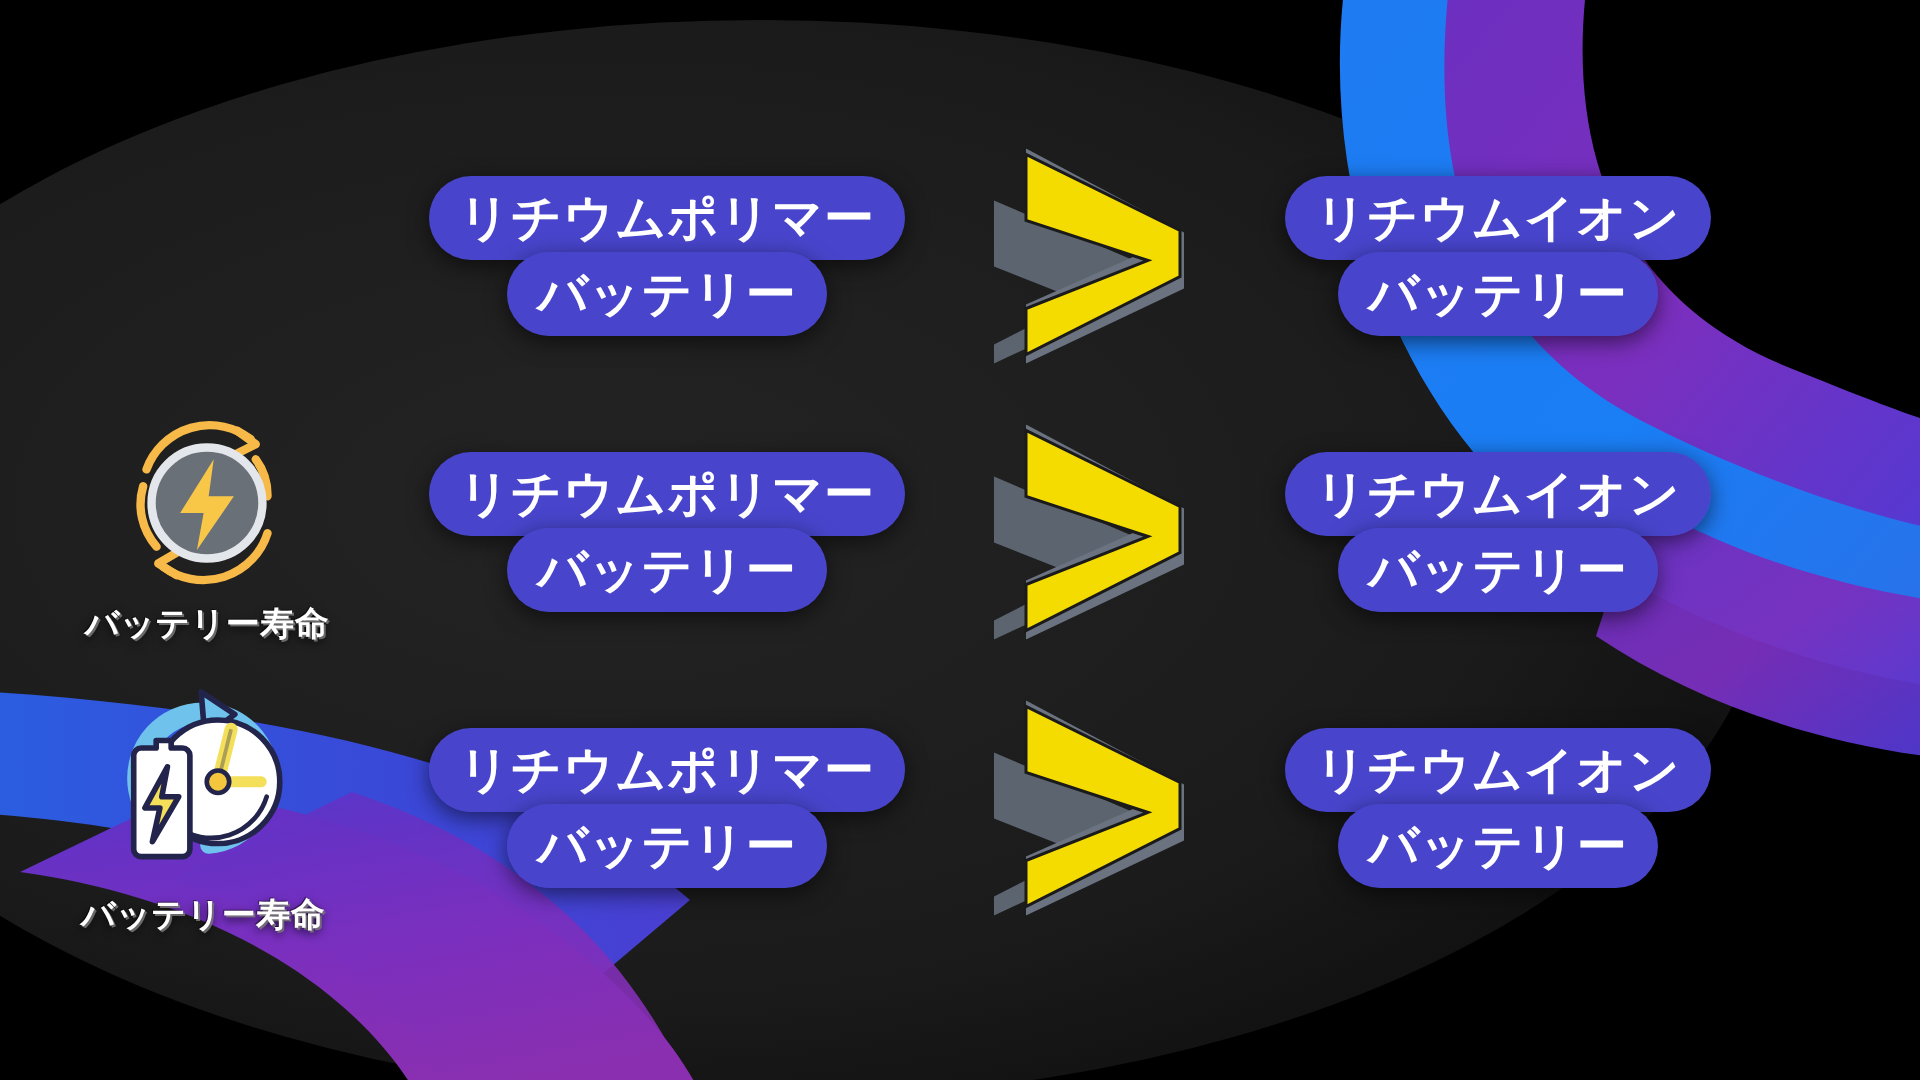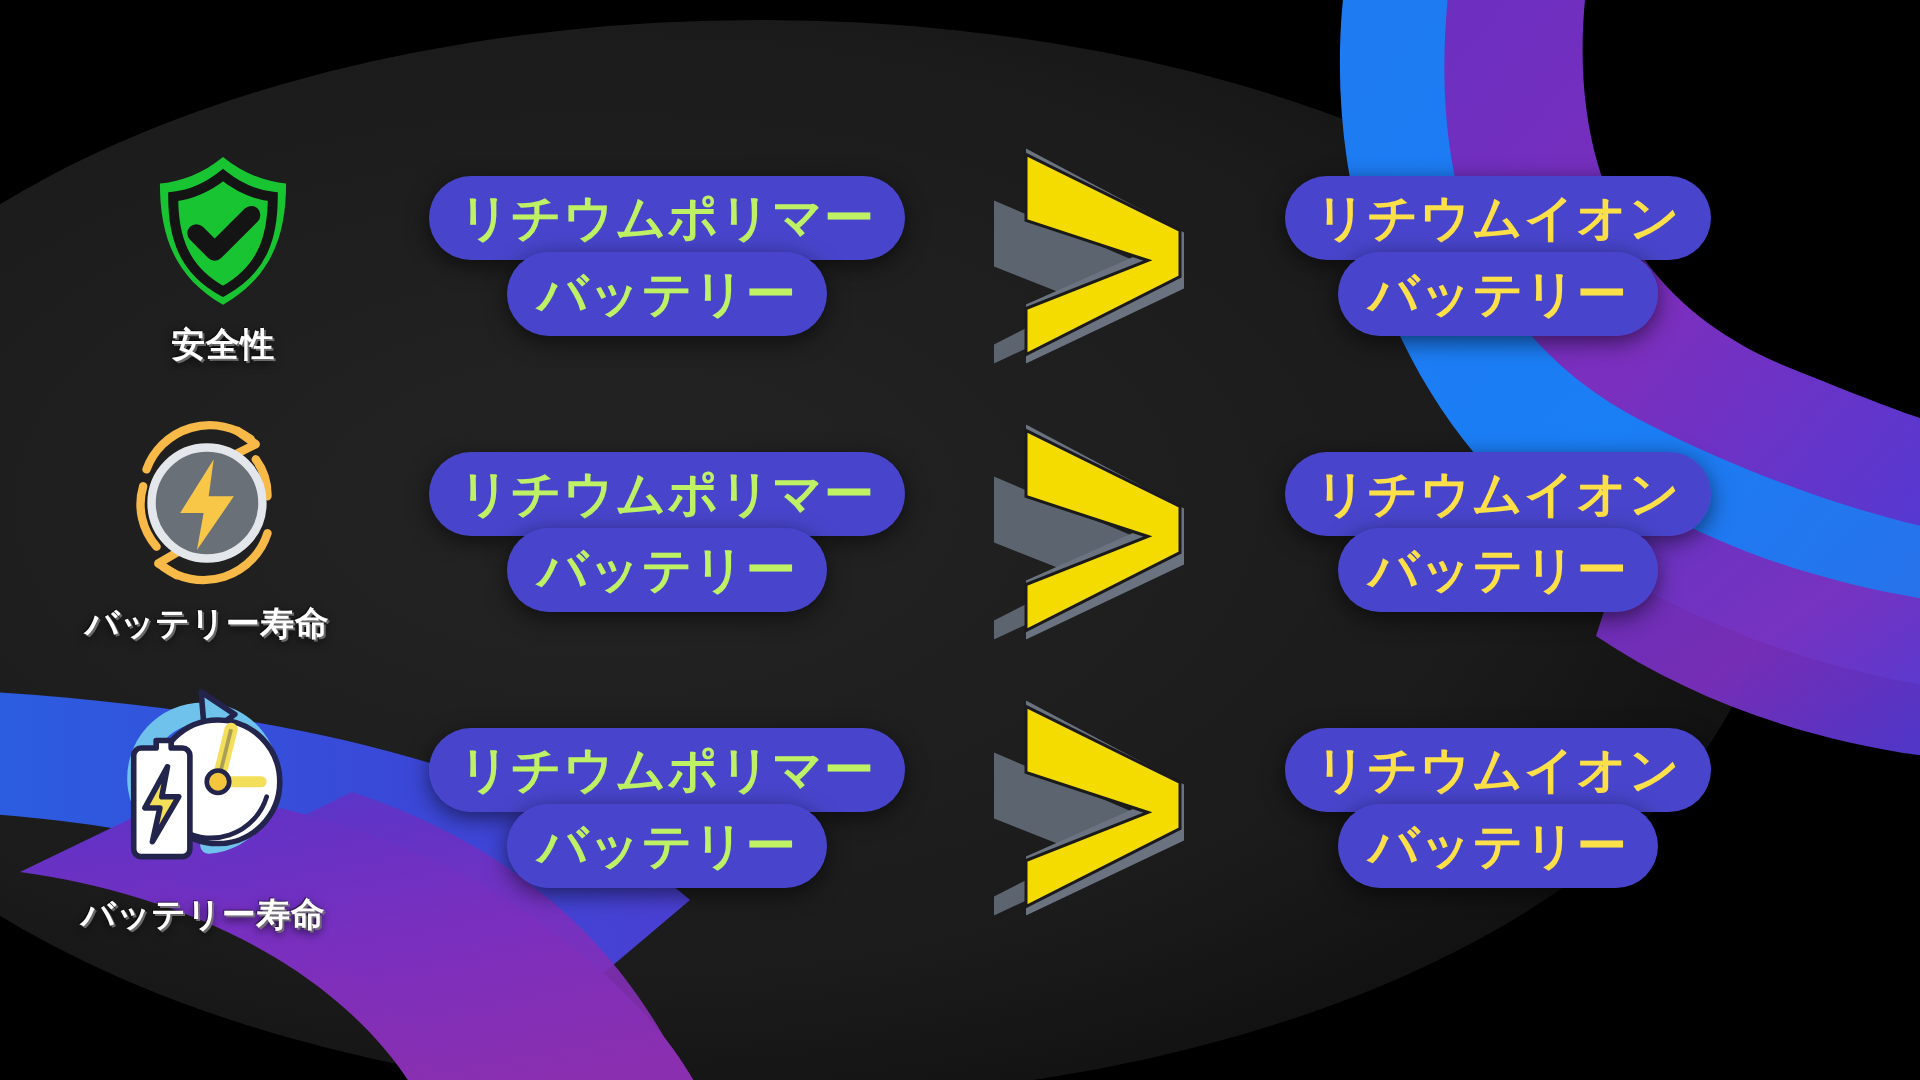--- a/index.html
+++ b/index.html
@@ -86,28 +86,28 @@
     border-radius:44px;
     box-decoration-break:clone;
     -webkit-box-decoration-break:clone;
     padding:14px 30px;
     box-shadow:0 6px 22px rgba(0,0,0,.55);
   }
   .pill-left {
     left:352px;
     width:630px;
     text-align:center;
-    color:#bef264;
+    color:#ffffff;
   }
   .pill-left .l2 { }
   .pill-right {
     left:1248px;
     width:500px;
     text-align:center;
-    color:#fde047;
+    color:#ffffff;
   }
 
   
   .chev {
     position:absolute;
     left:984px;
     width:220px; height:215px;
     top:50%; transform:translateY(-50%);
   }
   .chev svg { display:block; }
@@ -166,30 +166,20 @@
 
       <path d="M352 792 C462 828 556 890 620 972 C664 1028 690 1082 700 1120 L455 1120
                C440 1072 408 1020 356 976 C300 928 236 898 170 880 Z" fill="url(#gradPurpleBL)" opacity="0.9"></path>
     </svg>
   </div>
 
   <div class="rows">
 
     <div class="row row-1">
 
-      <div class="icon-col">
-        <div class="icon-box">
-          <svg width="166" height="166" viewBox="0 0 100 100" xmlns="http://www.w3.org/2000/svg">
-            <path d="M50 6 C38 16 24 21 12 22 C12 52 20 78 50 95 C80 78 88 52 88 22 C76 21 62 16 50 6 Z" fill="#19C432"></path>
-            <path d="M50 17 C40 25 29 29 20 30 C20 54 26 74 50 87 C74 74 80 54 80 30 C71 29 60 25 50 17 Z" fill="none" stroke="#141414" stroke-width="6"></path>
-            <path d="M34 52 L45 63 L67 41" fill="none" stroke="#141414" stroke-width="11" stroke-linecap="round" stroke-linejoin="round"></path>
-          </svg>
-        </div>
-        <div class="icon-caption">安全性</div>
-      </div>
 
       <div class="pill pill-left" style="top:50%; transform:translateY(-50%);">
         <span class="ln l1">リチウムポリマー</span><br>
         <span class="ln l2">バッテリー</span>
       </div>
 
       <div class="chev">
         <svg width="220" height="215" viewBox="0 0 220 215" xmlns="http://www.w3.org/2000/svg">
           <path d="M10 52 L10 118 L96 152 L10 196 L10 215 L150 150 L150 112 Z" fill="#5C646F"></path>
           <path d="M42 0 L42 66 L150 108 L42 156 L42 215 L200 140 L200 84 Z" fill="#6B7280"></path>

